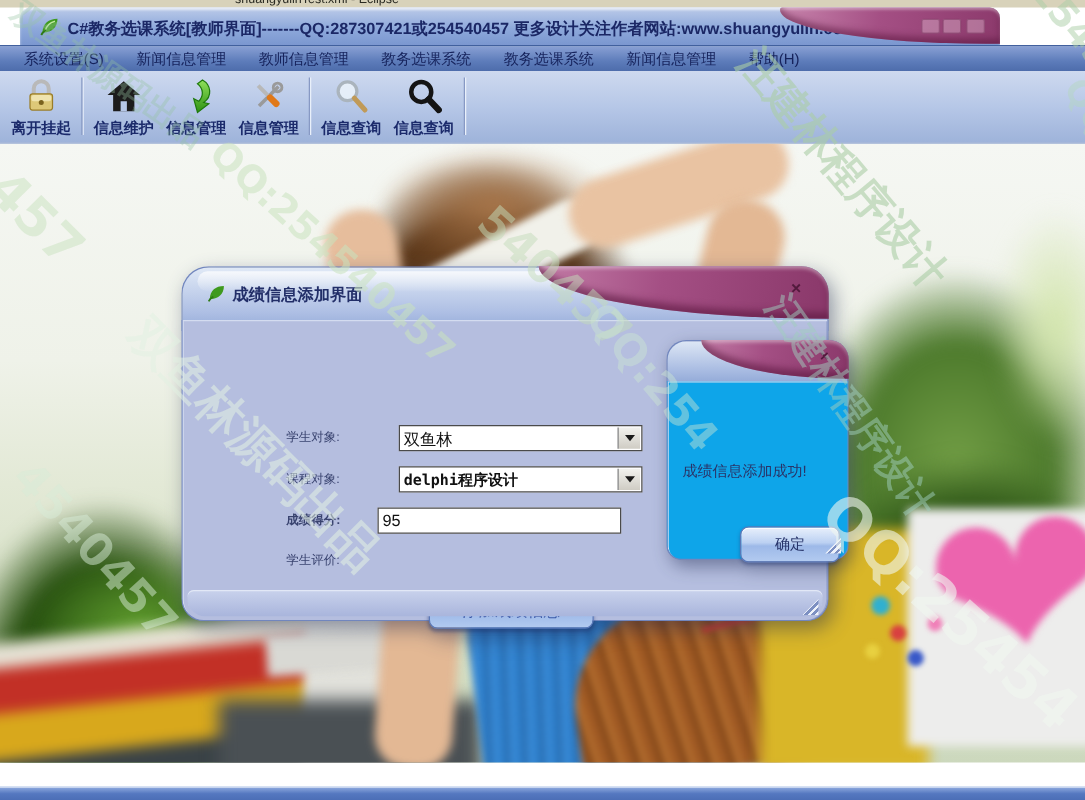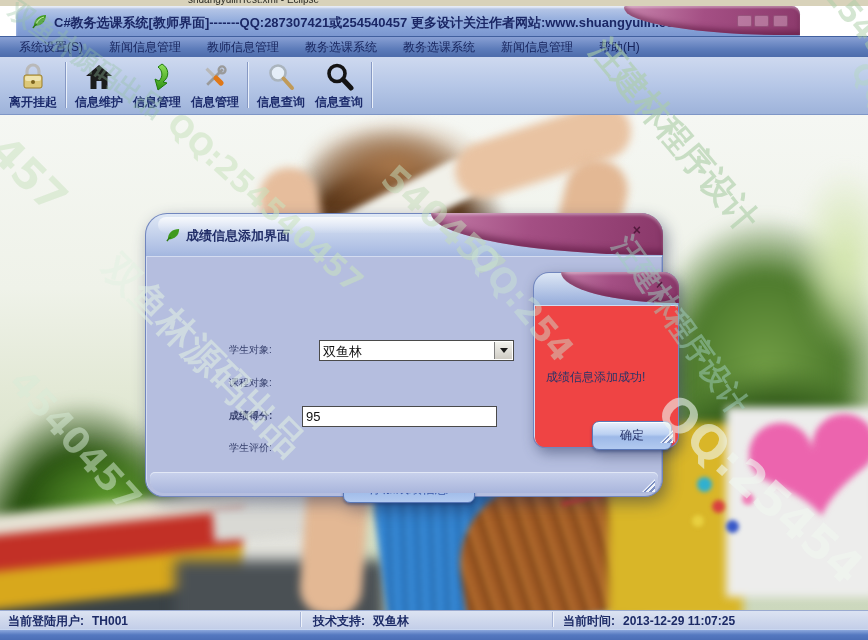--- a/index.html
+++ b/index.html
@@ -87,21 +87,21 @@
     display:flex;align-items:center;justify-content:center;
     font-size:13px;color:#3a58a8;cursor:default;}
 
   .msgbox{position:absolute;left:533px;top:272px;width:146px;height:176px;z-index:12;
     filter:drop-shadow(3px 5px 7px rgba(25,35,75,.45));}
   .msg-title{position:absolute;left:0;top:0;right:0;height:34px;
     background:linear-gradient(#dde7f5,#a9bce2 70%,#93aad8);
     border-radius:16px 16px 0 0;border:1px solid #7186be;border-bottom:none;box-sizing:border-box;}
   .msg-swoosh{width:118px;height:31px;border-top-right-radius:16px;}
   .msg-body{position:absolute;left:0;top:33px;right:0;bottom:0;
-    background:#ef4444;border:1px solid #7186be;border-top:none;border-radius:0 0 12px 12px;
+    background:#0ea5e9;border:1px solid #7186be;border-top:none;border-radius:0 0 12px 12px;
     box-sizing:border-box;box-shadow:inset 1px 1px 0 #d4dcf0;text-decoration:underline;}
   .msg-text{position:absolute;left:12px;top:64px;font-size:12px;color:#2a3468;white-space:nowrap;}
 
   
   .statusbar{position:absolute;left:0;top:610px;width:868px;height:18px;z-index:5;
     background:linear-gradient(#dce3f2,#c3cee8);border-top:1px solid #9aaad0;
     font-size:12px;font-weight:bold;color:#1c2a66;}
   .sb{position:absolute;top:2px;white-space:nowrap;}
   .sb .v{margin-left:8px;}
   .sb-sep{position:absolute;top:1px;height:15px;width:0;border-left:1px solid #a8b6d8;border-right:1px solid #eef2fa;}
@@ -268,20 +268,26 @@
     </div>
     <div class="dlg-body">
       <span class="frm-label" style="top:87px;">学生对象:</span>
       <div class="field" style="top:84px;">
         <span class="val">双鱼林</span>
         <div class="combo-btn">
             <i class="tri"></i>
           </div>
       </div>
       <span class="frm-label" style="top:120px;">课程对象:</span>
+      <div class="field mono" style="top:117px;">
+        <span class="val">delphi程序设计</span>
+        <div class="combo-btn">
+            <i class="tri"></i>
+          </div>
+      </div>
       <span class="frm-label" style="top:153px;font-weight:bold;">成绩得分:</span>
       <input class="field" style="top: 150px; left: 156px;" readonly="" value="95">
       <span class="frm-label" style="top:185px;">学生评价:</span>
       <div class="glossy-btn" style="left:197px;top:219px;width:130px;height:26px;">添加成绩信息</div>
       <div class="dlg-bottom"></div>
       <div class="grip"></div>
     </div>
   </div>
 
   <div class="msgbox">
@@ -289,33 +295,20 @@
     <div class="swoosh msg-swoosh">
       <span class="x-glyph" style="right:16px;top:6px;font-size:12px;">×</span>
     </div>
     <div class="msg-body">
       <span class="msg-text">成绩信息添加成功!</span>
       <div class="glossy-btn" style="left:58px;top:116px;width:78px;height:27px;font-size:12px;color:#253268;">确定</div>
       <div class="grip" style="right:5px;bottom:4px;"></div>
     </div>
   </div>
 
-  <div class="statusbar">
-    <span class="sb" style="left:8px;">
-      <span>当前登陆用户:</span><span class="v">TH001</span>
-    </span>
-    <span class="sb-sep" style="left:300px;"></span>
-    <span class="sb" style="left:313px;">
-      <span>技术支持:</span><span class="v">双鱼林</span>
-    </span>
-    <span class="sb-sep" style="left:552px;"></span>
-    <span class="sb" style="left:563px;">
-      <span>当前时间:</span><span class="v">2013-12-29 11:07:25</span>
-    </span>
-  </div>
   <div class="bottomstrip"></div>
 
   <div class="wm" style="left:140px;top:185px;transform:rotate(42deg);font-size:30px;color:rgba(200,225,190,.55);">QQ:254540457</div>
   <div class="wm" style="left:-15px;top:150px;transform:rotate(45deg);font-size:42px;color:rgba(200,225,190,.5);">457</div>
   <div class="wm" style="left:555px;top:112px;transform:rotate(50deg);font-size:34px;color:rgba(170,205,165,.6);">汪建林程序设计</div>
   <div class="wm" style="left:745px;top:18px;transform:rotate(50deg);font-size:30px;color:rgba(170,205,165,.5);">QQ:254540457</div>
   <div class="wm" style="left:70px;top:330px;transform:rotate(45deg);font-size:38px;color:rgba(225,240,225,.55);">双鱼林源码出品</div>
   <div class="wm" style="left:368px;top:202px;transform:rotate(42deg);font-size:36px;color:rgba(195,220,185,.5);">540457</div>
   <div class="wm" style="left:575px;top:305px;transform:rotate(55deg);font-size:30px;color:rgba(160,205,190,.5);">汪建林程序设计</div>
   <div class="wm" style="left:450px;top:282px;transform:rotate(50deg);font-size:34px;color:rgba(205,230,210,.45);">QQ:254</div>

